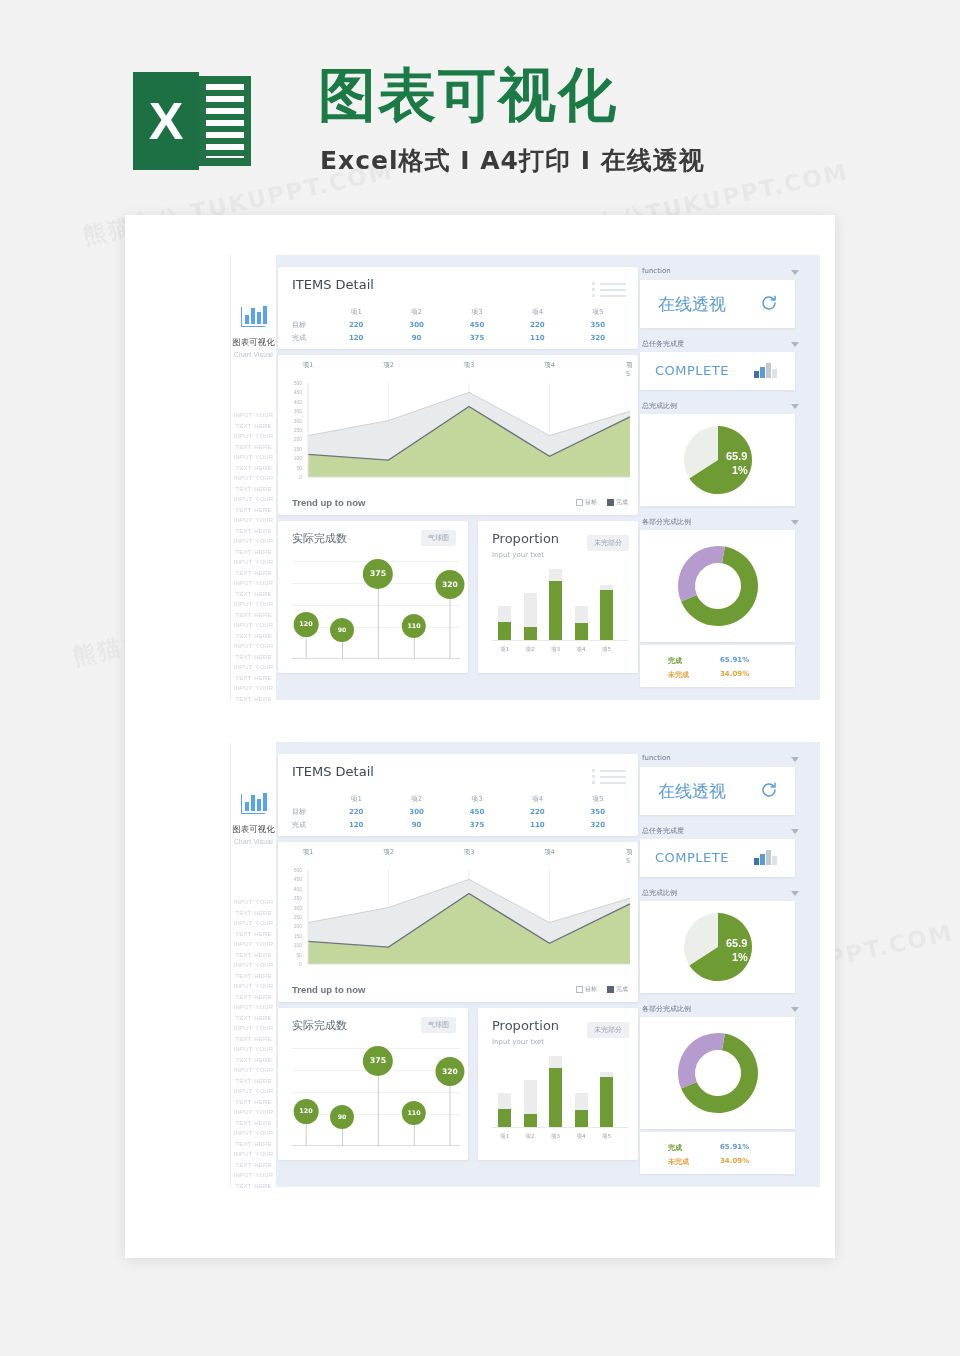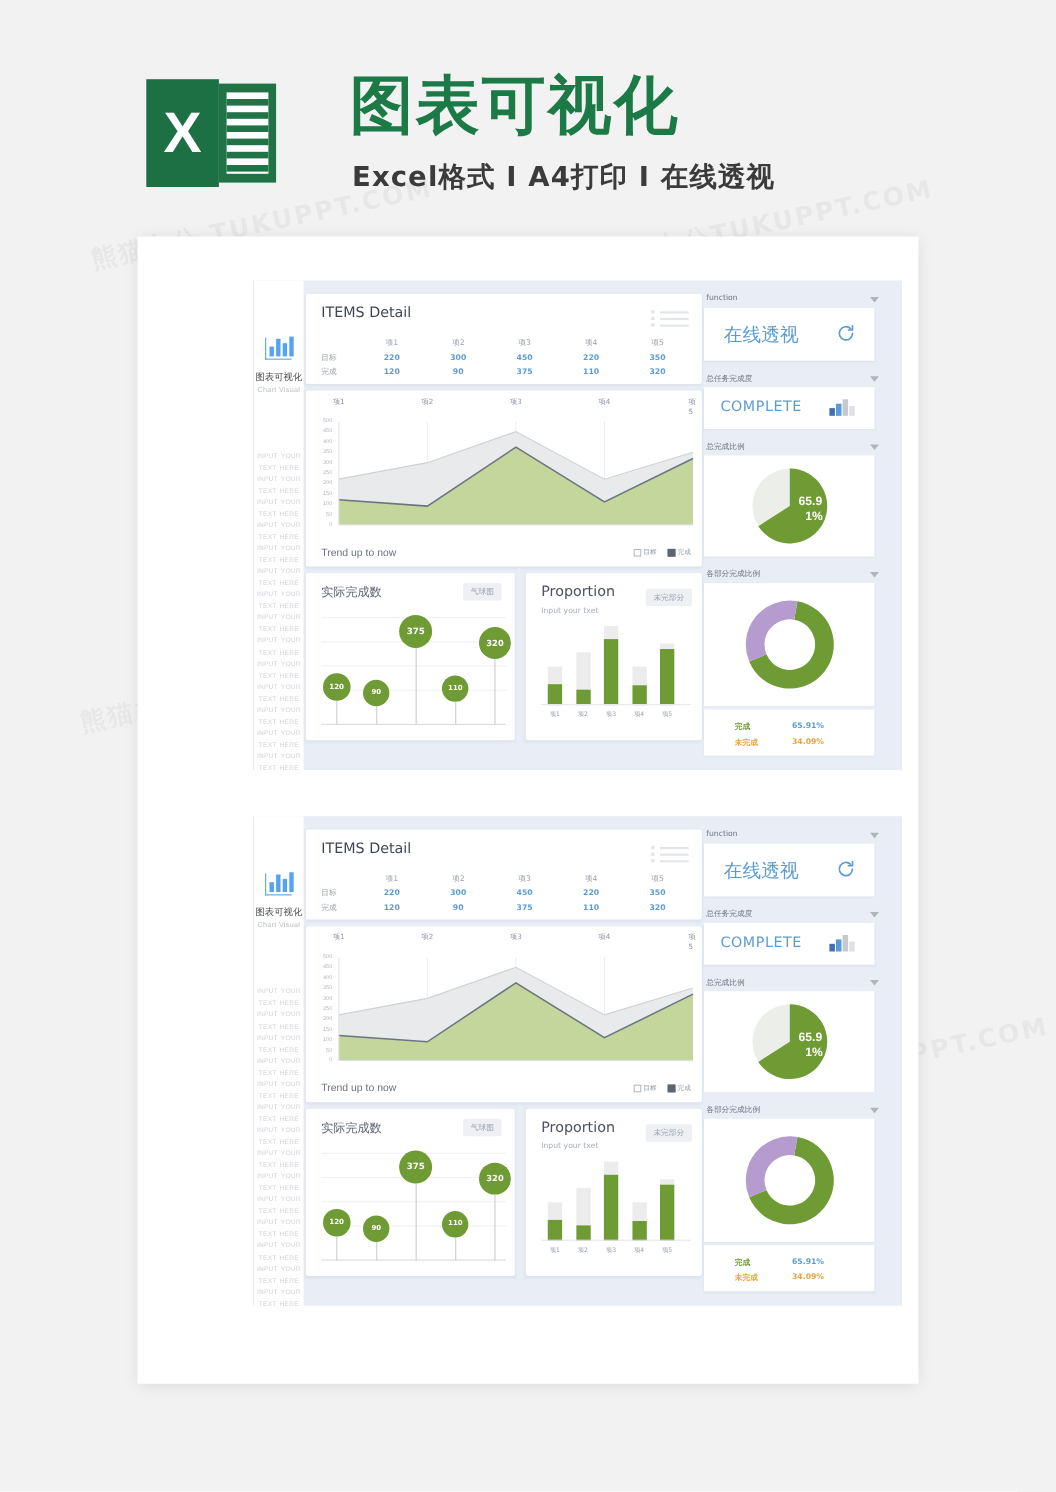--- a/index.html
+++ b/index.html
@@ -70,21 +70,21 @@
   .itbl td{padding:1.5px 0;text-align:center;font-family:"DejaVu Sans",sans-serif;}
   .itbl td.rh{text-align:left;color:#9aa1ad;width:34px;}
   .itbl td.ch{color:#9aa1ad;}
   .itbl td.v{color:#5b9bd5;font-weight:bold;}
   
   .axlabels{position:absolute;left:0;right:0;top:6px;height:12px;}
   .axlabels span{position:absolute;font-size:6.5px;color:#8e95a2;font-family:"DejaVu Sans",sans-serif;
                  transform:translateX(-50%);}
   .yaxis{position:absolute;left:6px;top:28px;height:92px;width:18px;}
   .yaxis span{position:absolute;right:0;font-size:5px;color:#b2b7c0;transform:translateY(-50%);}
-  .chart-foot{position:absolute;left:14px;bottom:7px;font-size:9.5px;color:#6c7280;font-weight:normal;}
+  .chart-foot{position:absolute;left:14px;bottom:7px;font-size:9.5px;color:#6c7280;font-weight:bold;}
   .legend{position:absolute;right:10px;bottom:8px;font-size:6px;color:#8e95a2;
           font-family:"DejaVu Sans",sans-serif;}
   .legend b{display:inline-block;width:5px;height:5px;border:1px solid #b6bcc6;margin-right:2px;
             vertical-align:middle;}
   .legend b.f{background:#5c6470;border-color:#5c6470;}
   .legend span{margin-left:10px;}
   
   .pill{position:absolute;background:#eef0f4;color:#9aa1ad;font-size:7px;border-radius:2px;
         padding:3px 7px;font-family:"DejaVu Sans",sans-serif;}
   

